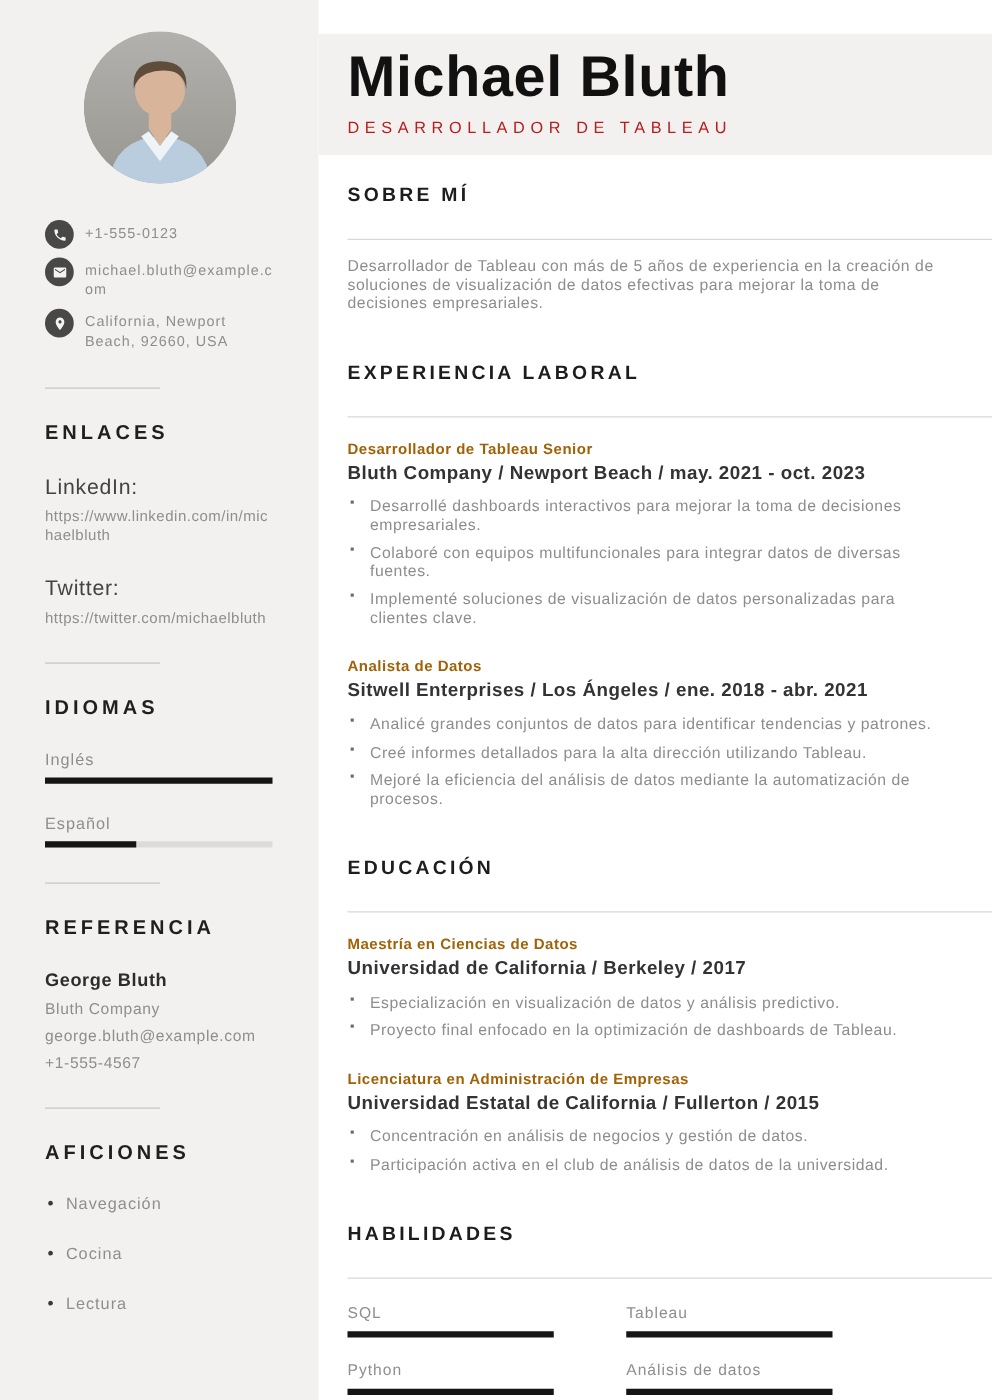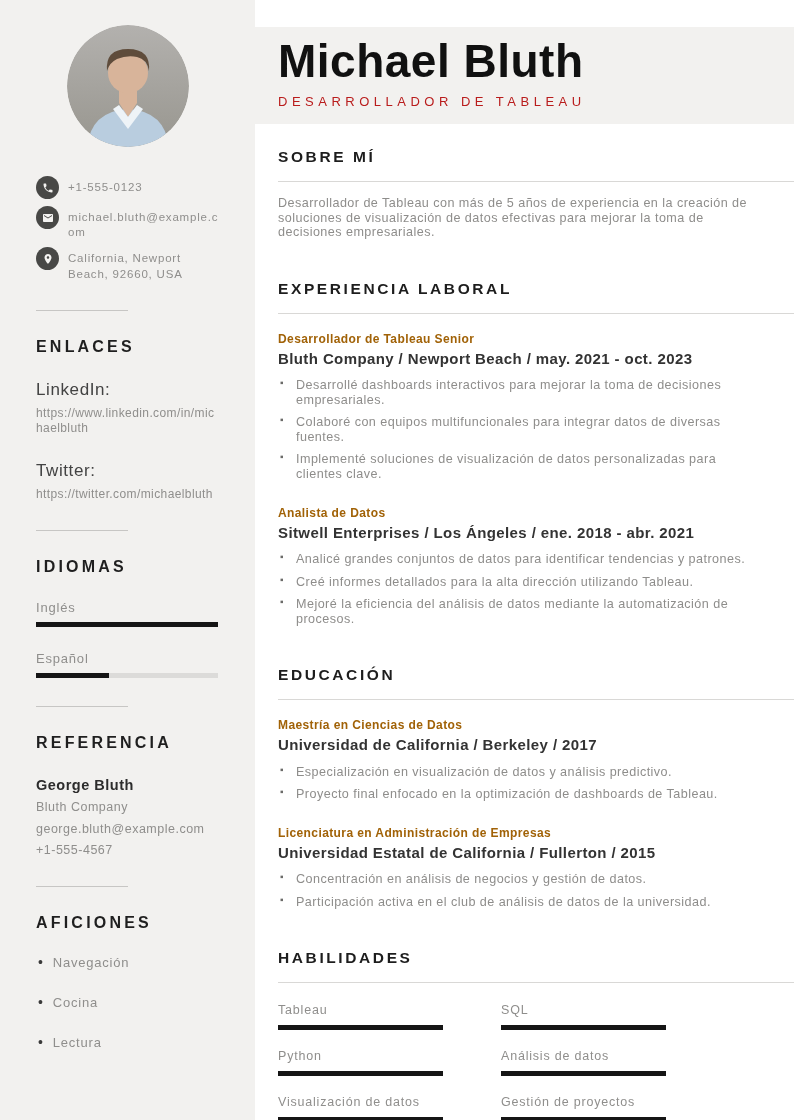--- a/index.html
+++ b/index.html
@@ -40,21 +40,21 @@
   .hobby-list li { font-size:13px; color:#8f8e8c; letter-spacing:0.8px; margin-bottom:24px; display:flex; align-items:center; }
   .hobby-list li::before { content:"•"; color:#3a3a3a; margin-right:9px; font-size:14px; }
 
   
   .main { flex:1; background:#ffffff; }
   .header-band { margin-top:27px; height:97px; background:#f2f1ef; padding:10px 0 0 23px; }
   .name { font-size:46px; font-weight:bold; color:#111111; letter-spacing:0.5px; line-height:1.05; }
   .subtitle { margin-top:9px; font-size:13px; color:#b91c1c; letter-spacing:4.5px; font-weight:normal; }
 
   .content { padding:0 40px 0 23px; }
-  .section-heading { font-size:15.5px; font-weight:bold; color:#1d1d1d; letter-spacing:2.6px; padding-bottom:15px; border-bottom:1px solid #d9d8d6; margin-right:-40px; padding-right:40px; }
+  .section-heading { font-size:15.5px; font-weight:bold; color:#1d1d1d; letter-spacing:2.6px; padding-bottom:25px; border-bottom:1px solid #d9d8d6; margin-right:-40px; padding-right:40px; }
   .sec-about { margin-top:24px; }
   .sec { margin-top:40px; }
 
   .about-text { margin-top:14px; font-size:12.6px; color:#8e8d8b; line-height:1.16; letter-spacing:0.45px; }
 
   .job { margin-top:17px; }
   .job + .job { margin-top:23px; }
   .job-title { font-size:12px; font-weight:bold; color:#a16207; letter-spacing:0.4px; line-height:1.42; }
   .job-meta  { font-size:15px; font-weight:bold; color:#333333; letter-spacing:0.4px; line-height:1.42; }
   .bullets { list-style:none; margin-top:9px; }
@@ -227,27 +227,27 @@
             <li>Participación activa en el club de análisis de datos de la universidad.</li>
           </ul>
         </div>
       </section>
 
       <section class="sec">
         <h2 class="section-heading">HABILIDADES</h2>
         <div class="skills-grid">
 
           <div class="skill">
+            <div class="skill-name">SQL</div>
+            <div class="bar-track">
+                <div class="bar-fill" style="width: 100%;"></div>
+              </div>
+          </div>
+          <div class="skill">
             <div class="skill-name">Tableau</div>
-            <div class="bar-track">
-                <div class="bar-fill" style="width: 100%;"></div>
-              </div>
-          </div>
-          <div class="skill">
-            <div class="skill-name">SQL</div>
             <div class="bar-track">
                 <div class="bar-fill" style="width: 100%;"></div>
               </div>
           </div>
           <div class="skill">
             <div class="skill-name">Python</div>
             <div class="bar-track">
                 <div class="bar-fill" style="width: 100%;"></div>
               </div>
           </div>

